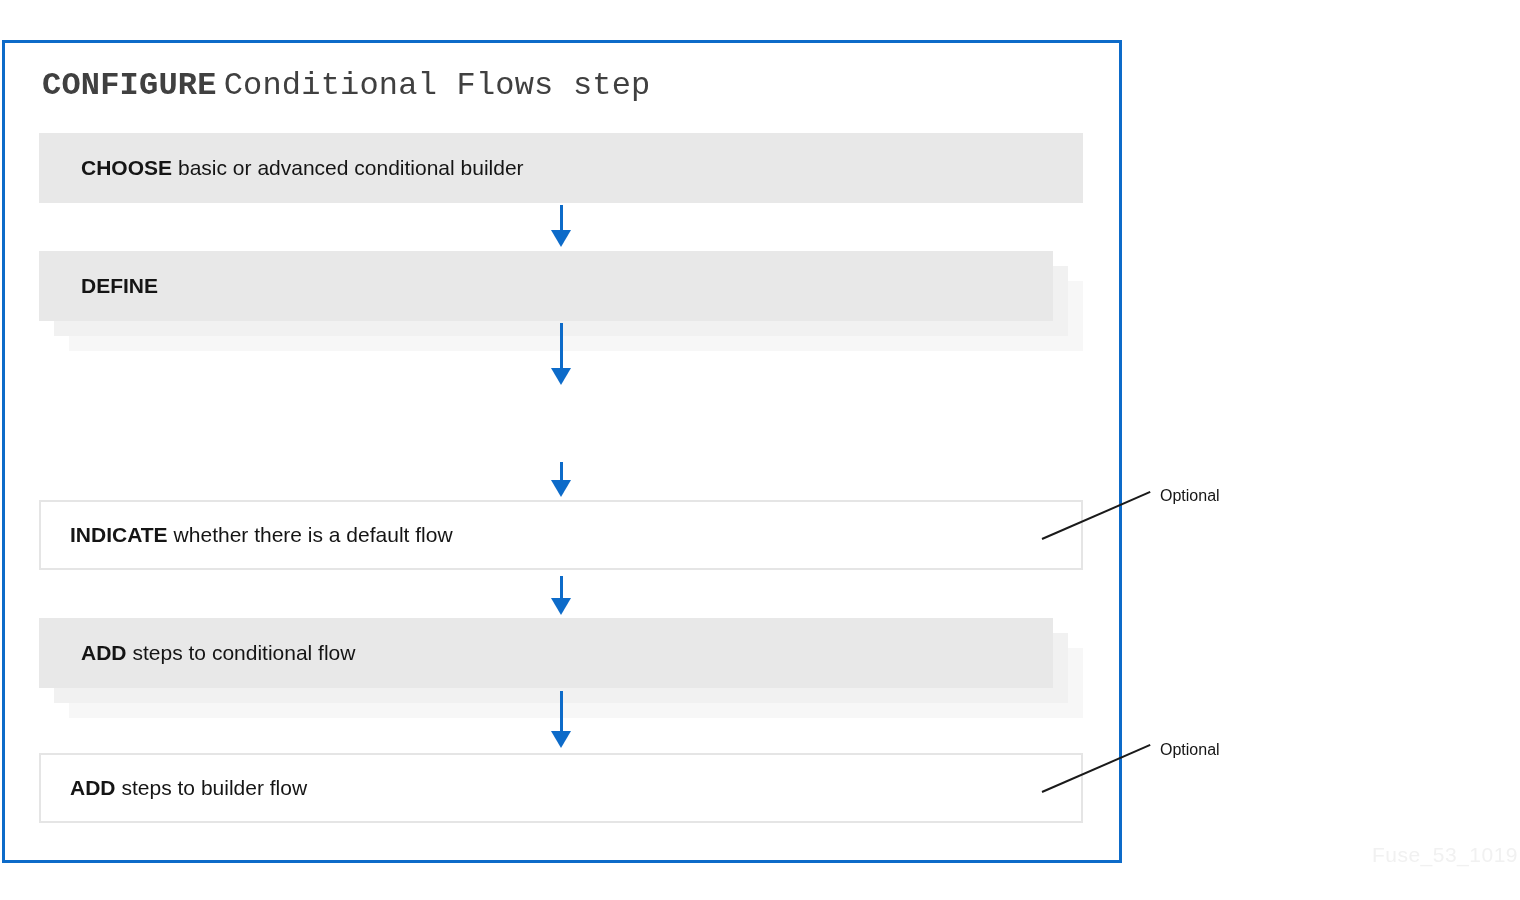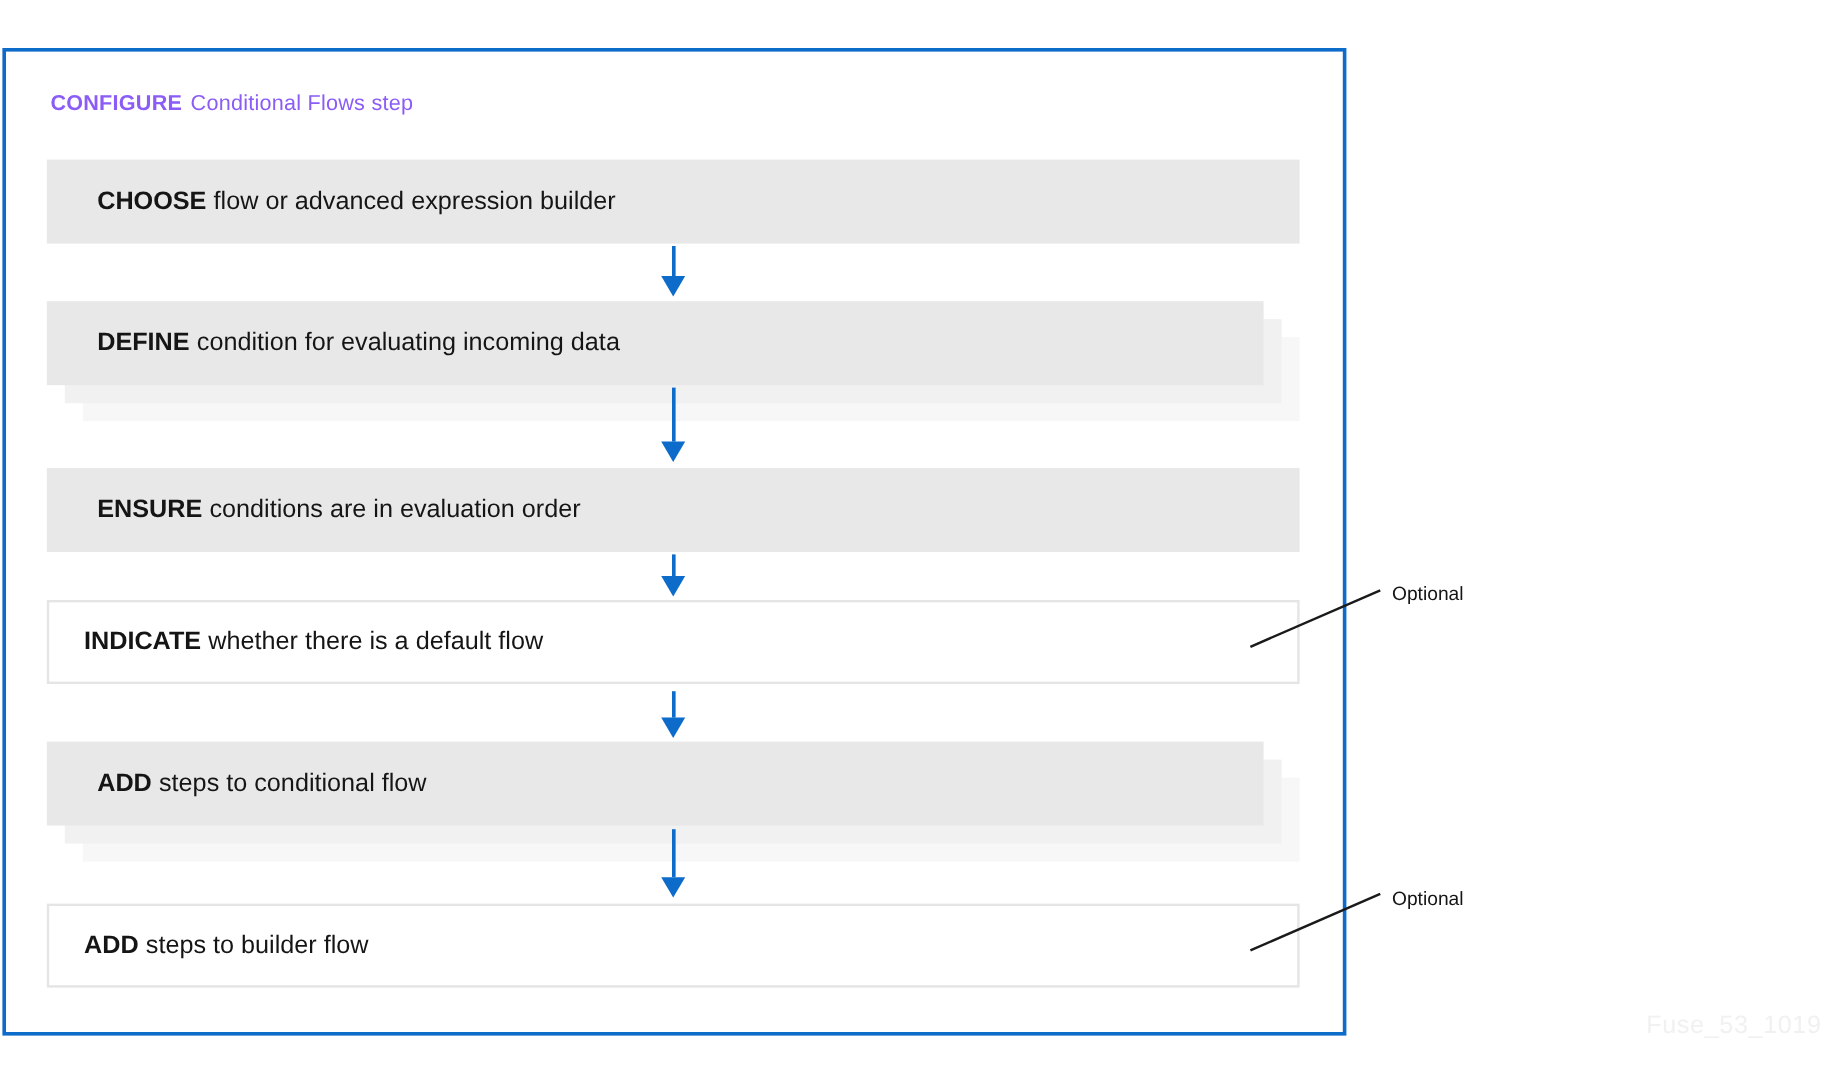--- a/index.html
+++ b/index.html
@@ -15,26 +15,27 @@
   .frame {
     position: absolute;
     left: 2px; top: 40px;
     width: 1120px; height: 823px;
     border: 3px solid #0d6bc9;
     background: #ffffff;
   }
   .diagram-title {
     position: absolute;
     left: 42px; top: 71px;
-    font-size: 18px;
+    font-size: 32px;
     line-height: 30px;
-    color: #8b5cf6;
+    color: #404040;
     letter-spacing: 0.2px;
     white-space: nowrap;
     z-index: 4;
+    font-family: Liberation Mono, monospace;
   }
   .diagram-title .kw { font-weight: bold; }
   .diagram-title .rest { margin-left: 7px; }
 
   .step {
     position: absolute;
     left: 39px;
     width: 1044px;
     height: 70px;
     display: flex;
@@ -132,40 +133,35 @@
 <div class="canvas">
 
   <div class="frame"></div>
 
   <div class="diagram-title">
     <span class="kw">CONFIGURE</span><span class="rest">Conditional Flows step</span>
   </div>
 
   <div class="step gray step-choose">
     <span class="kw">CHOOSE</span>
-    <span class="rest">flow or advanced expression builder</span>
+    <span class="rest">basic or advanced conditional builder</span>
   </div>
 
   <div class="arrow-shaft a1s"></div>
   <div class="arrow-head a1h"></div>
 
   <div class="stack-layer layer3 define-l3"></div>
   <div class="stack-layer layer2 define-l2"></div>
   <div class="step gray narrow step-define">
     <span class="kw">DEFINE</span>
-    <span class="rest">condition for evaluating incoming data</span>
   </div>
 
   <div class="arrow-shaft a2s"></div>
   <div class="arrow-head a2h"></div>
 
-  <div class="step gray step-ensure">
-    <span class="kw">ENSURE</span>
-    <span class="rest">conditions are in evaluation order</span>
-  </div>
 
   <div class="arrow-shaft a3s"></div>
   <div class="arrow-head a3h"></div>
 
   <div class="step white step-indicate">
     <span class="kw">INDICATE</span>
     <span class="rest">whether there is a default flow</span>
   </div>
   <div class="callout-line co1"></div>
   <div class="callout-label col1">Optional</div>

